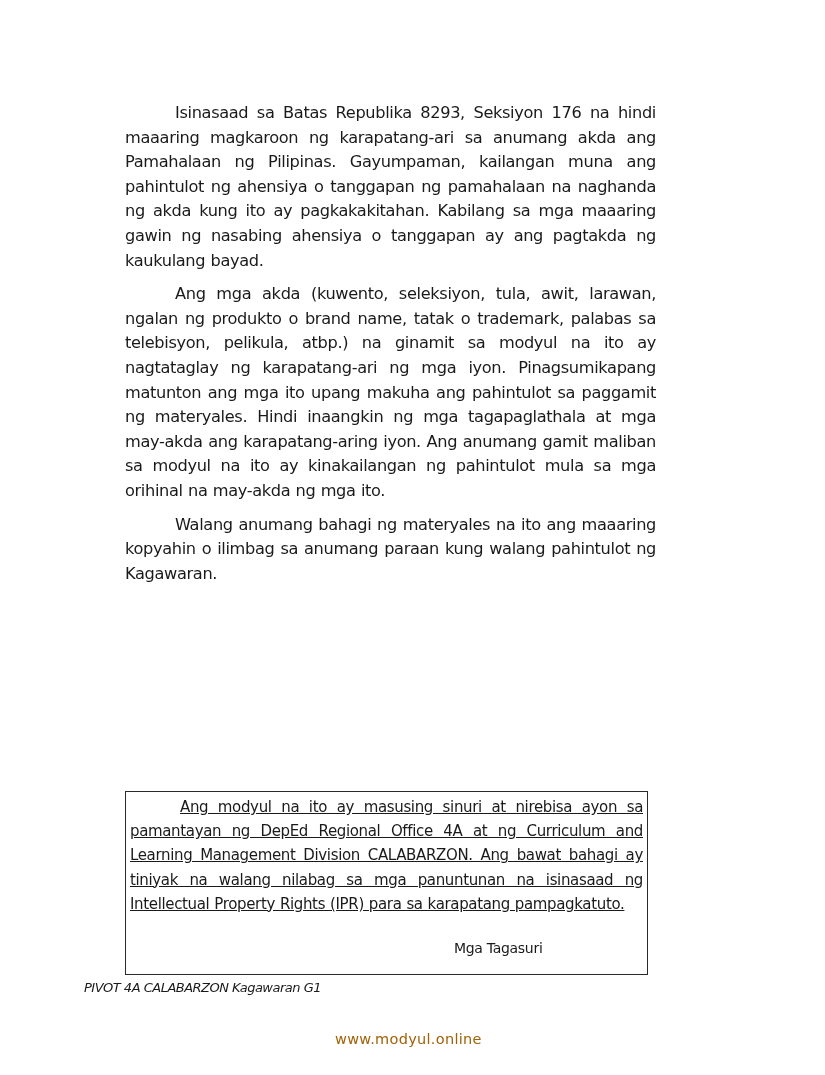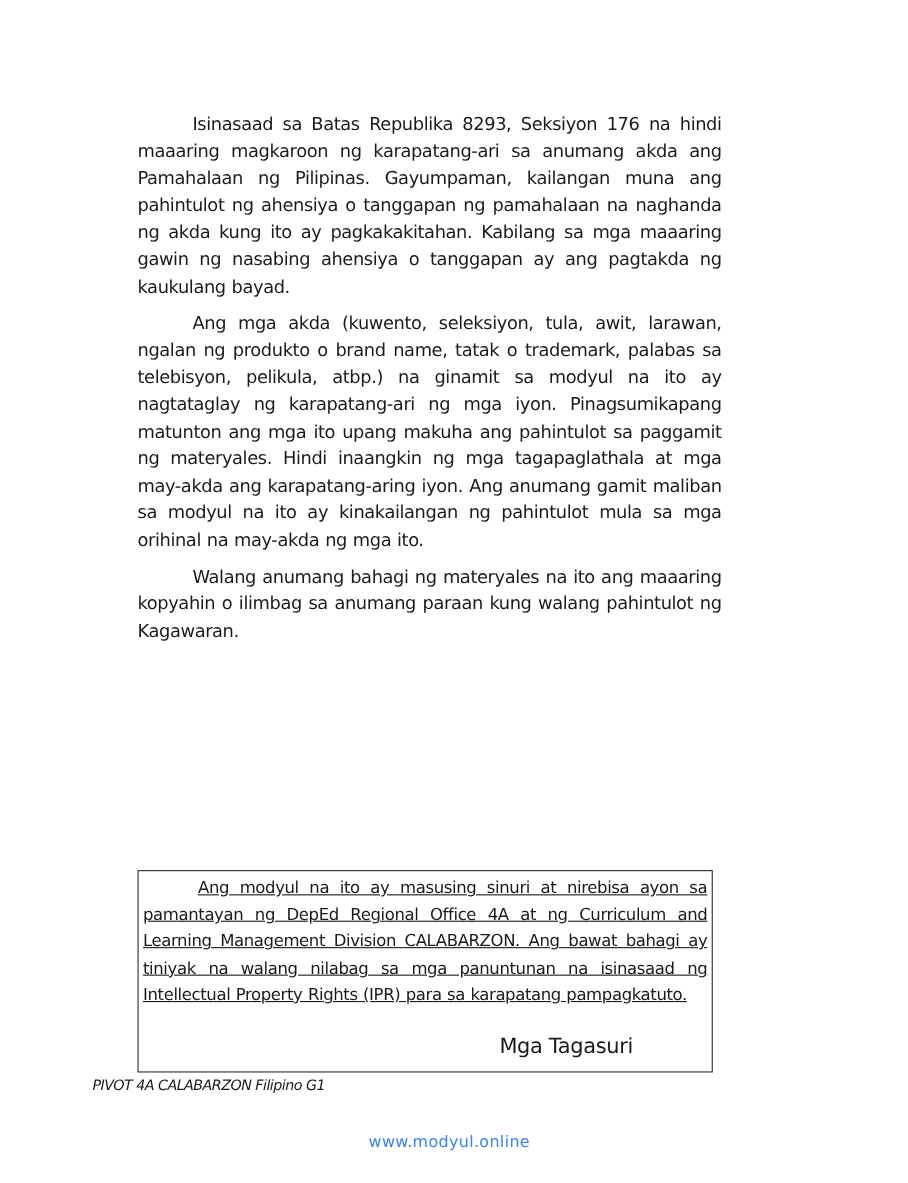--- a/index.html
+++ b/index.html
@@ -52,54 +52,54 @@
       text-align: justify;
       text-indent: 50px;
       letter-spacing: -0.35px;
       word-spacing: 0.5px;
       text-decoration: underline;
     }
     .reviewers {
       position: absolute;
       left: 328px;
       top: 148px;
-      font-size: 19px;
+      font-size: 14px;
       letter-spacing: -0.3px;
     }
     .footer-label {
       position: absolute;
       left: 84px;
       top: 980px;
       font-size: 13px;
       font-style: italic;
       letter-spacing: -0.5px;
       color: #1a1a1a;
     }
     .watermark {
       position: absolute;
       left: 335px;
       top: 1031px;
       font-size: 14.5px;
-      color: #3b82f6;
+      color: #a16207;
       letter-spacing: 0.3px;
     }
   </style>
 </head>
 <body>
 
 <div class="page">
 
   <div class="body-text">
     <p class="para">Isinasaad sa Batas Republika 8293, Seksiyon 176 na hindi maaaring magkaroon ng karapatang-ari sa anumang akda ang Pamahalaan ng Pilipinas. Gayumpaman, kailangan muna ang pahintulot ng ahensiya o tanggapan ng pamahalaan na naghanda ng akda kung ito ay pagkakakitahan. Kabilang sa mga maaaring gawin ng nasabing ahensiya o tanggapan ay ang pagtakda ng kaukulang bayad.</p>
     <p class="para">Ang mga akda (kuwento, seleksiyon, tula, awit, larawan, ngalan ng produkto o brand name, tatak o trademark, palabas sa telebisyon, pelikula, atbp.) na ginamit sa modyul na ito ay nagtataglay ng karapatang-ari ng mga iyon. Pinagsumikapang matunton ang mga ito upang makuha ang pahintulot sa paggamit ng materyales. Hindi inaangkin ng mga tagapaglathala at mga may-akda ang karapatang-aring iyon. Ang anumang gamit maliban sa modyul na ito ay kinakailangan ng pahintulot mula sa mga orihinal na may-akda ng mga ito.</p>
     <p class="para">Walang anumang bahagi ng materyales na ito ang maaaring kopyahin o ilimbag sa anumang paraan kung walang pahintulot ng Kagawaran.</p>
   </div>
 
   <div class="review-box">
     <p class="review-text">Ang modyul na ito ay masusing sinuri at nirebisa ayon sa pamantayan ng DepEd Regional Office 4A at ng Curriculum and Learning Management Division CALABARZON. Ang bawat bahagi ay tiniyak na walang nilabag sa mga panuntunan na isinasaad ng Intellectual Property Rights (IPR) para sa karapatang pampagkatuto.</p>
     <div class="reviewers">Mga Tagasuri</div>
   </div>
 
-  <div class="footer-label">PIVOT 4A CALABARZON Filipino G1</div>
+  <div class="footer-label">PIVOT 4A CALABARZON Kagawaran G1</div>
 
   <div class="watermark">www.modyul.online</div>
 
 </div>
 
 </body></html>

